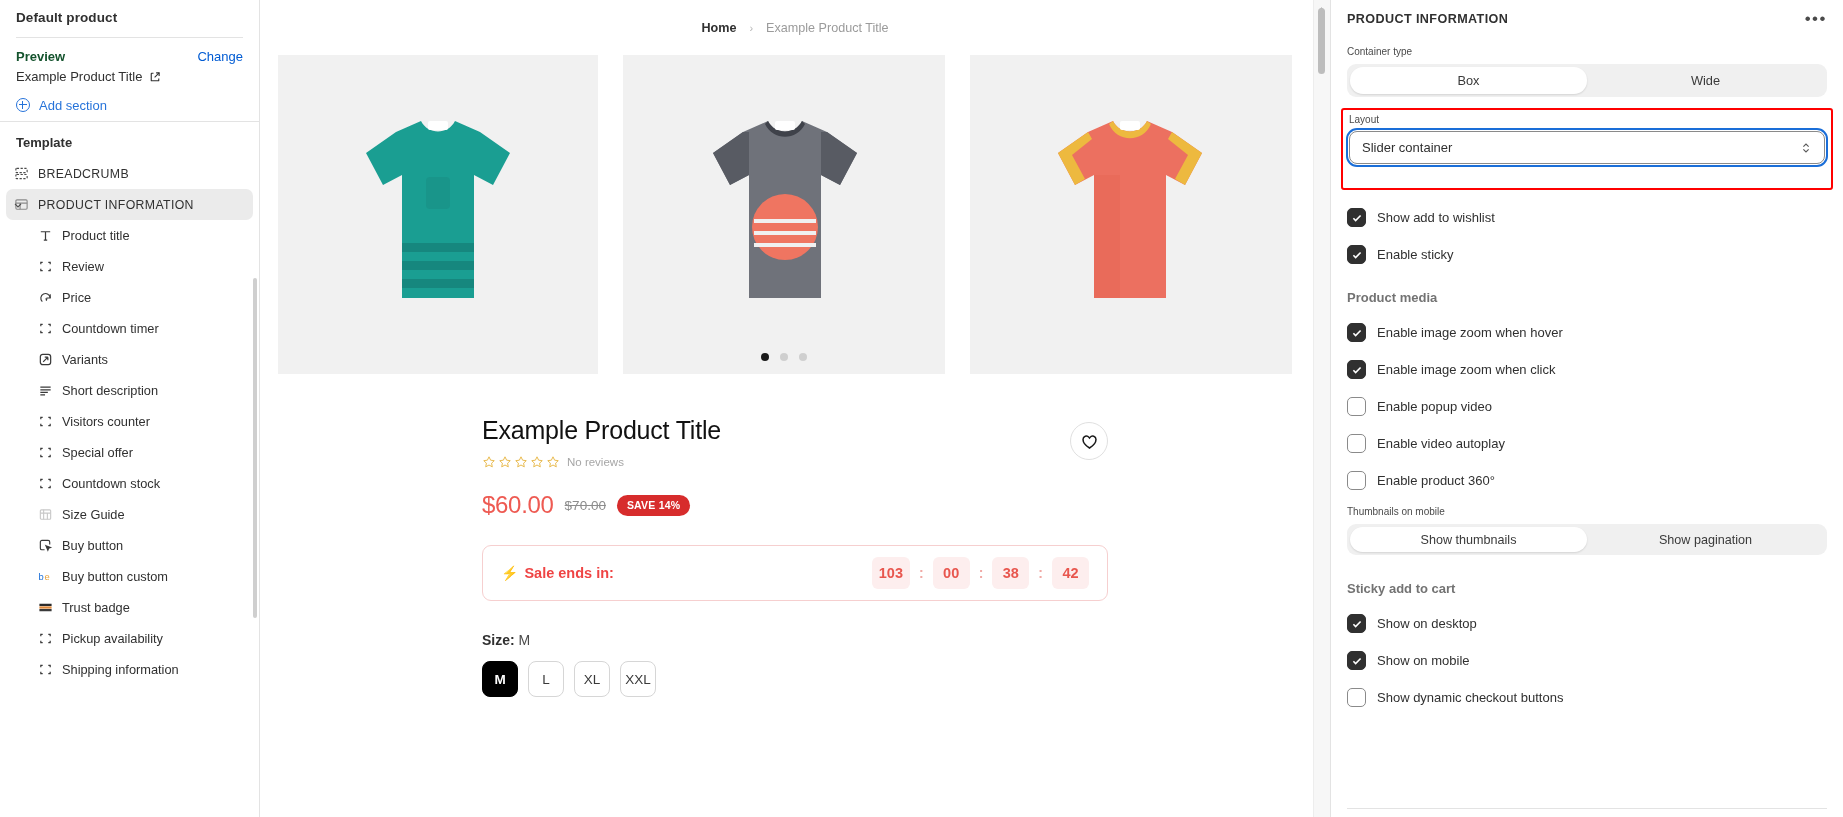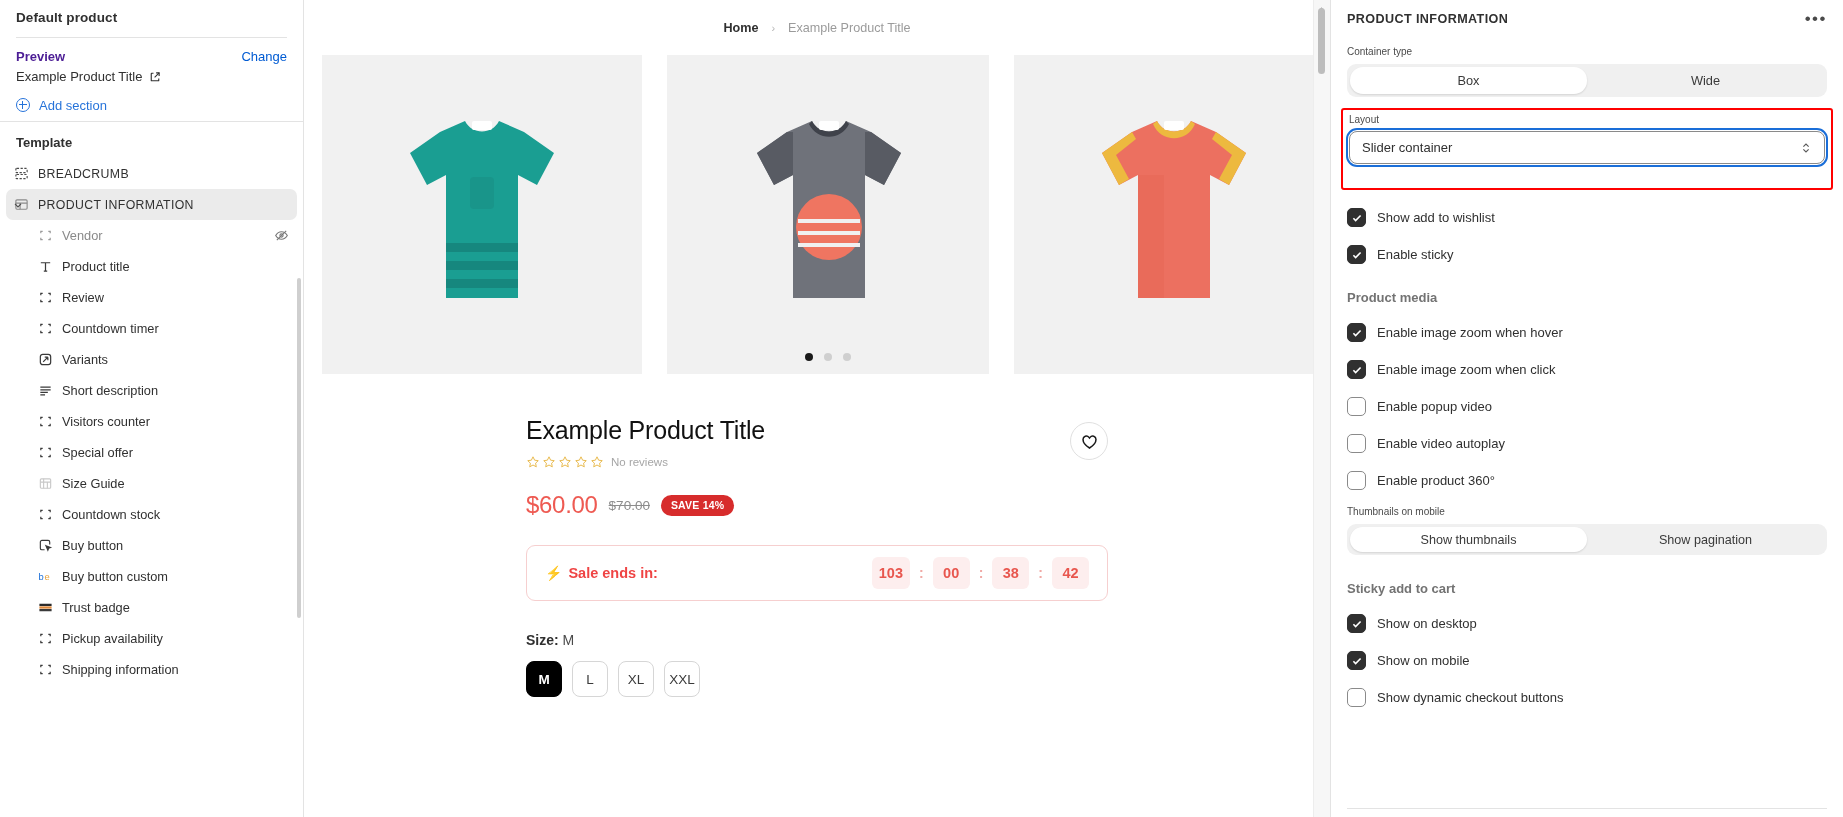--- a/index.html
+++ b/index.html
@@ -6,34 +6,34 @@
   html, body {
     width: 1843px; height: 817px;
     font-family: "Liberation Sans", sans-serif;
     background: #ffffff;
     overflow: hidden;
   }
   .app { display: flex; width: 1843px; height: 817px; position: relative; }
 
   
   .sidebar {
-    width: 304px; height: 817px; background: #ffffff;
+    width: 260px; height: 817px; background: #ffffff;
     border-right: 1px solid #e3e3e3; position: relative;
     display: flex; flex-direction: column; overflow: hidden;
   }
   .sb-title {
     font-size: 13.5px; font-weight: 700; color: #303030;
     padding: 10px 16px 12px 16px; letter-spacing: .1px;
   }
   .sb-divider { height: 1px; background: #e3e3e3; margin: 0 16px; }
   .sb-preview { padding: 11px 16px 9px 16px; }
   .sb-preview-row {
     display: flex; justify-content: space-between; align-items: baseline;
   }
-  .sb-preview-label { font-size: 13px; font-weight: 700; color: #4c1d95; }
+  .sb-preview-label { font-size: 13px; font-weight: 700; color: #14532d; }
   .sb-change { font-size: 13px; color: #005bd3; cursor: pointer; }
   .sb-preview-value {
     font-size: 13px; color: #303030; margin-top: 5px;
     display: flex; align-items: center; gap: 7px;
   }
   .ext-icon { display: inline-block; width: 12px; height: 12px; }
 
   .sb-addsection {
     display: flex; align-items: center; gap: 9px;
     padding: 0 16px; color: #005bd3; font-size: 13px;
@@ -285,54 +285,49 @@
         </span>
         <span class="ico">
           <svg viewBox="0 0 16 16" width="15" height="15" fill="none" stroke="#8a8a8a" stroke-width="1.2">
             <rect x="2" y="3" width="12" height="10" rx="1.2"></rect>
               <path d="M2 6.5h12M6.5 6.5v6.5"></path>
           </svg>
         </span>
         <span>PRODUCT INFORMATION</span>
       </div>
 
-      <div class="sb-item child">
-        <span class="ico">
-          <svg viewBox="0 0 16 16" width="15" height="15" fill="none" stroke="#9a9a9a" stroke-width="1.3">
+
+      <div class="sb-item child">
+        <span class="ico">
+          <svg viewBox="0 0 16 16" width="15" height="15" fill="none" stroke="#3a3a3a" stroke-width="1.3">
+            <path d="M3 4h10M8 4v9M6.2 13h3.6"></path>
+          </svg>
+        </span>
+        <span>Product title</span>
+      </div>
+
+      <div class="sb-item child">
+        <span class="ico">
+          <svg viewBox="0 0 16 16" width="15" height="15" fill="none" stroke="#3a3a3a" stroke-width="1.3">
             <path d="M3 5.5V3.5h2M11 3.5h2v2M13 10.5v2h-2M5 12.5H3v-2"></path>
           </svg>
         </span>
-        <span class="label-dim">Vendor</span>
-        <span class="sb-eye">
-          <svg viewBox="0 0 16 16" width="15" height="15" fill="none" stroke="#4a4a4a" stroke-width="1.2">
-            <path d="M1.8 8s2.4-4 6.2-4 6.2 4 6.2 4-2.4 4-6.2 4S1.8 8 1.8 8z"></path>
-            <circle cx="8" cy="8" r="1.7"></circle>
-              <path d="M3 13L13 3"></path>
-          </svg>
-        </span>
-      </div>
-
-      <div class="sb-item child">
-        <span class="ico">
-          <svg viewBox="0 0 16 16" width="15" height="15" fill="none" stroke="#3a3a3a" stroke-width="1.3">
-            <path d="M3 4h10M8 4v9M6.2 13h3.6"></path>
-          </svg>
-        </span>
-        <span>Product title</span>
-      </div>
-
-      <div class="sb-item child">
-        <span class="ico">
-          <svg viewBox="0 0 16 16" width="15" height="15" fill="none" stroke="#3a3a3a" stroke-width="1.3">
-            <path d="M3 5.5V3.5h2M11 3.5h2v2M13 10.5v2h-2M5 12.5H3v-2"></path>
-          </svg>
-        </span>
         <span>Review</span>
       </div>
 
+      <div class="sb-item child">
+        <span class="ico">
+          <svg viewBox="0 0 16 16" width="15" height="15" fill="none" stroke="#3a3a3a" stroke-width="1.25">
+            <path d="M13 8.4A5 5 0 104.6 12.4"></path>
+              <path d="M13 4.5v4h-4"></path>
+            <path d="M8 9.5h2M9 8.8v2.6"></path>
+          </svg>
+        </span>
+        <span>Price</span>
+      </div>
 
       <div class="sb-item child">
         <span class="ico">
           <svg viewBox="0 0 16 16" width="15" height="15" fill="none" stroke="#3a3a3a" stroke-width="1.3">
             <path d="M3 5.5V3.5h2M11 3.5h2v2M13 10.5v2h-2M5 12.5H3v-2"></path>
           </svg>
         </span>
         <span>Countdown timer</span>
       </div>
 
@@ -364,39 +359,39 @@
         <span>Visitors counter</span>
       </div>
 
       <div class="sb-item child">
         <span class="ico">
           <svg viewBox="0 0 16 16" width="15" height="15" fill="none" stroke="#3a3a3a" stroke-width="1.3">
             <path d="M3 5.5V3.5h2M11 3.5h2v2M13 10.5v2h-2M5 12.5H3v-2"></path>
           </svg>
         </span>
         <span>Special offer</span>
+      </div>
+
+      <div class="sb-item child">
+        <span class="ico">
+          <svg viewBox="0 0 16 16" width="15" height="15" fill="none" stroke="#3a3a3a" stroke-width="1.3">
+            <path d="M3 5.5V3.5h2M11 3.5h2v2M13 10.5v2h-2M5 12.5H3v-2"></path>
+          </svg>
+        </span>
+        <span>Countdown stock</span>
       </div>
 
       <div class="sb-item child">
         <span class="ico">
           <svg viewBox="0 0 16 16" width="15" height="15" fill="none" stroke="#c9c9c9" stroke-width="1.2">
             <rect x="2.5" y="3" width="11" height="10" rx="1"></rect>
               <path d="M2.5 6.5h11M6 3v10M10 6.5v6.5"></path>
           </svg>
         </span>
         <span>Size Guide</span>
-      </div>
-
-      <div class="sb-item child">
-        <span class="ico">
-          <svg viewBox="0 0 16 16" width="15" height="15" fill="none" stroke="#3a3a3a" stroke-width="1.3">
-            <path d="M3 5.5V3.5h2M11 3.5h2v2M13 10.5v2h-2M5 12.5H3v-2"></path>
-          </svg>
-        </span>
-        <span>Countdown stock</span>
       </div>
 
       <div class="sb-item child">
         <span class="ico">
           <svg viewBox="0 0 16 16" width="15" height="15" fill="none" stroke="#3a3a3a" stroke-width="1.25">
             <path d="M12.5 7V4.2a1.7 1.7 0 00-1.7-1.7H4.2A1.7 1.7 0 002.5 4.2v6.6a1.7 1.7 0 001.7 1.7H7"></path>
             <path d="M8.4 8.2l5 2-2.1.8-.8 2.1z" fill="#3a3a3a"></path>
           </svg>
         </span>
         <span>Buy button</span>

